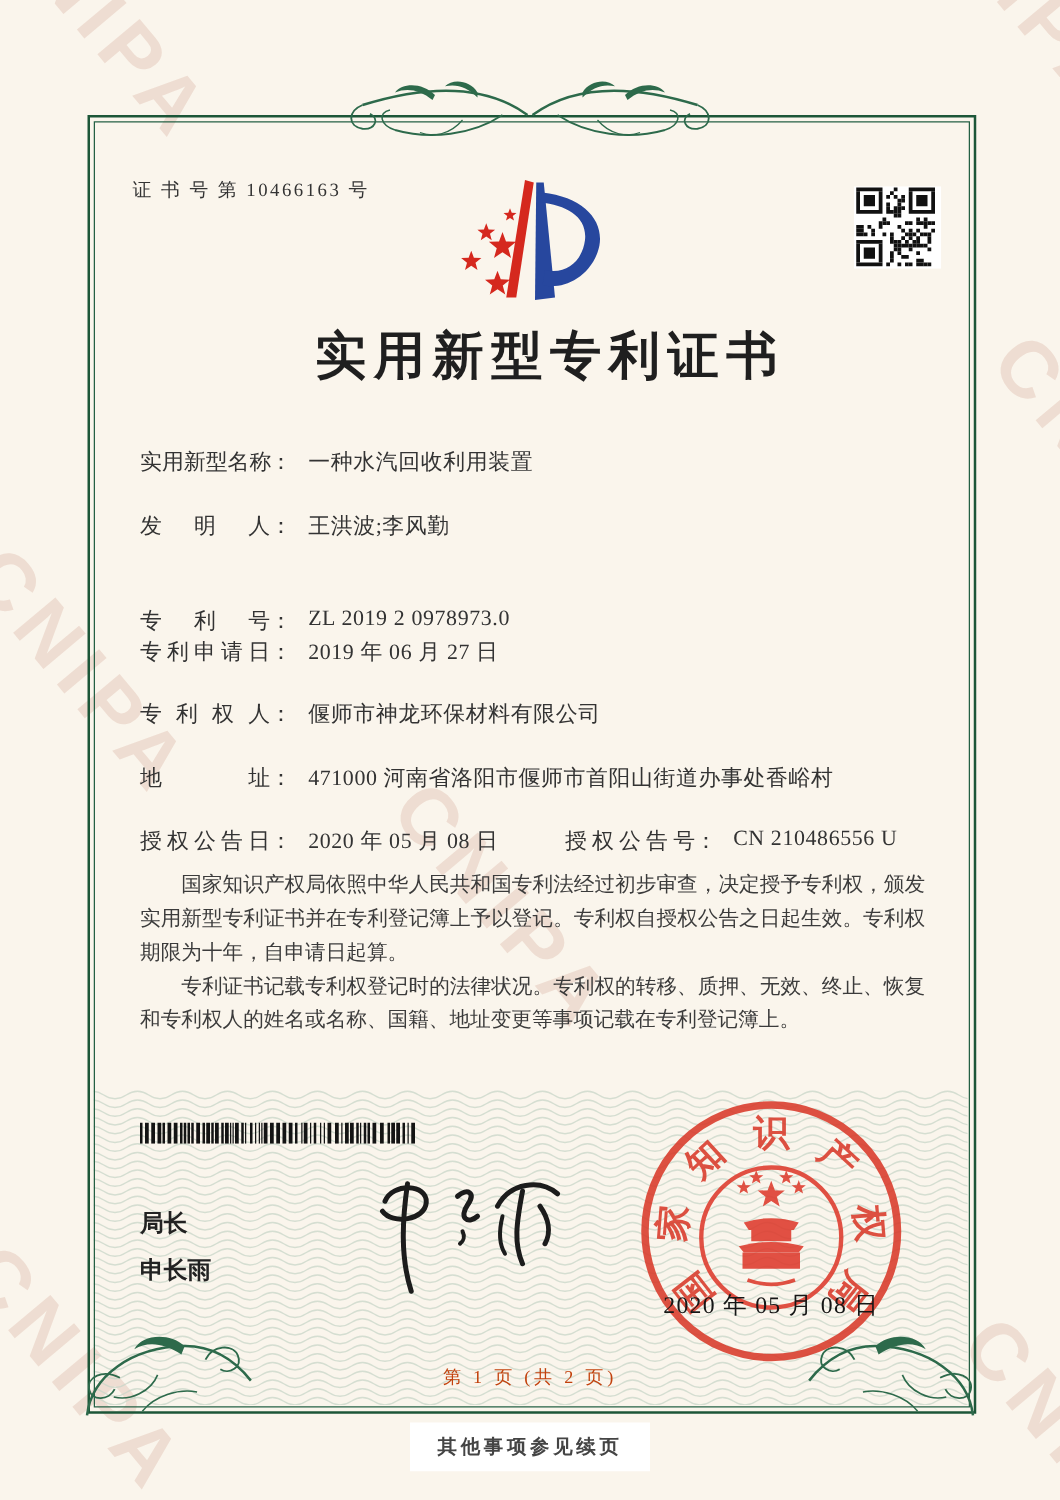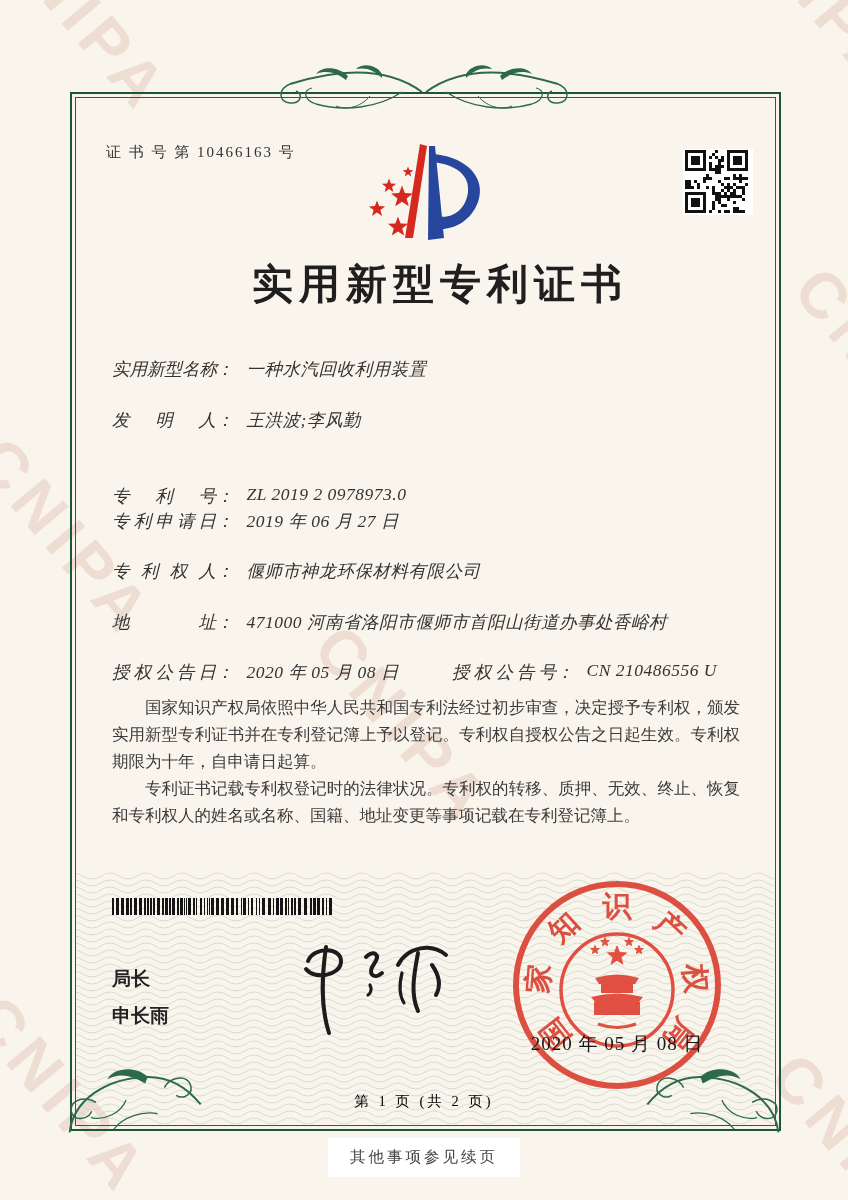--- a/index.html
+++ b/index.html
@@ -20,21 +20,21 @@
   #waveband{position:absolute;left:75px;top:872px;width:699px;height:252px;z-index:1;overflow:hidden;}
 
   
   .orn{position:absolute;z-index:2;color:#2d6a4b;}
 
   .certno{position:absolute;left:106px;top:143px;font-size:15px;letter-spacing:2px;color:#333;z-index:3;}
 
   .title{position:absolute;left:0;top:257px;width:848px;text-align:center;
       font-size:41px;font-weight:700;letter-spacing:6px;color:#1f1f1f;z-index:3;margin-left:16px;}
 
-  .frow{position:absolute;left:112px;font-size:17.5px;color:#333;z-index:3;white-space:nowrap;font-style:italic;}
+  .frow{position:absolute;left:112px;font-size:17.5px;color:#333;z-index:3;white-space:nowrap;}
   .flabel{display:inline-block;width:104px;text-align:justify;text-align-last:justify;vertical-align:top;}
   .fcolon{display:inline-block;vertical-align:top;}
   .fvalue{margin-left:13px;letter-spacing:0.5px;}
   .r1{top:357px}.r2{top:408px}.r3{top:484px}.r4{top:509px}.r5{top:559px}.r6{top:610px}.r7{top:660px}
   .grant-no{position:absolute;left:340px;top:0;white-space:nowrap;}
 
   .bodytext{position:absolute;left:112px;top:694px;width:628px;z-index:3;
       font-size:16.5px;line-height:27px;color:#3b3b3b;text-align:justify;}
   .bodytext p{margin:0;text-indent:2em;font-family:Liberation Serif, serif;}
 
@@ -44,25 +44,25 @@
       font-size:19px;font-weight:600;color:#222;text-align:center;}
   .signer.t1{top:966px}.signer.t2{top:1003px}
 
   #signature{position:absolute;left:250px;top:933px;z-index:3;}
 
   #sealsvg{position:absolute;left:510px;top:878px;z-index:4;}
   .sealdate{position:absolute;left:510px;top:1031px;width:214px;text-align:center;
       font-size:19px;letter-spacing:1px;color:#161616;z-index:5;}
 
   .pageno{position:absolute;left:0;top:1092px;width:848px;text-align:center;
-      font-size:14.5px;letter-spacing:3px;color:#000000;z-index:3;}
+      font-size:14.5px;letter-spacing:3px;color:#c2410c;z-index:3;}
 
   .footnote{position:absolute;left:0;top:1138px;width:848px;text-align:center;z-index:3;}
   .footnote span{display:inline-block;background:#ffffff;padding:9px 22px;
-      font-size:15.5px;letter-spacing:3px;color:#444;}
+      font-size:15.5px;letter-spacing:3px;color:#444;font-weight:bold;}
 
   #qrsvg{position:absolute;left:683px;top:149px;z-index:3;}
   #logosvg{position:absolute;left:344px;top:128px;z-index:3;}
 </style>
 </head>
 <body>
 
 <div class="wm" style="left:-36px;top:-24px">CNIPA</div>
 <div class="wm" style="left:700px;top:-46px">CNIPA</div>
 <div class="wm" style="left:286px;top:688px">CNIPA</div>

